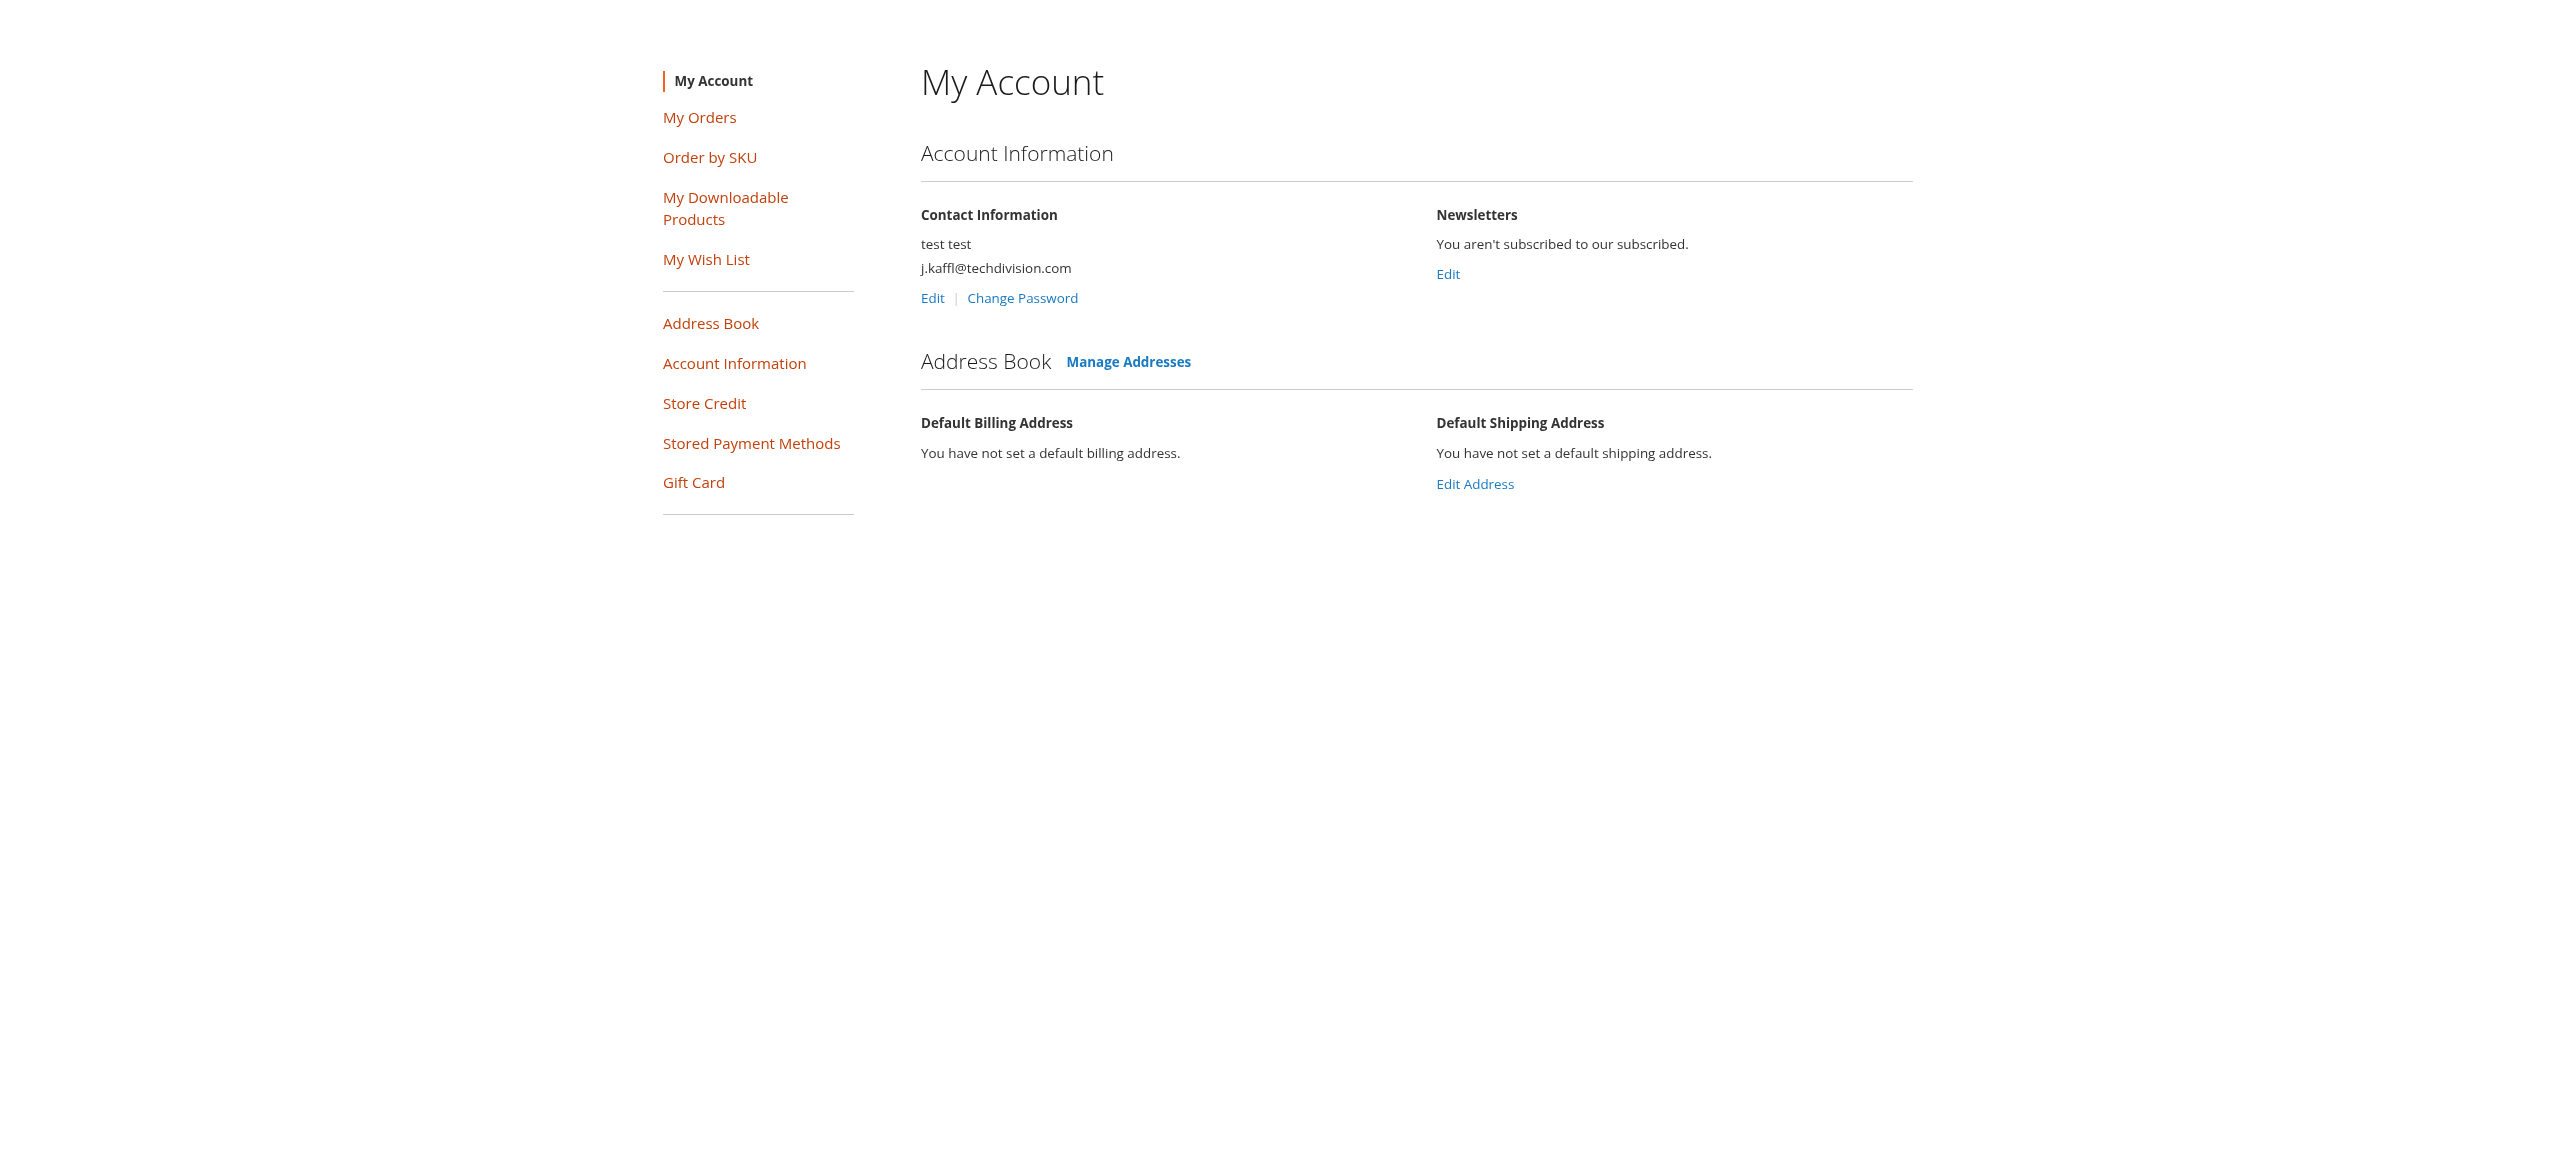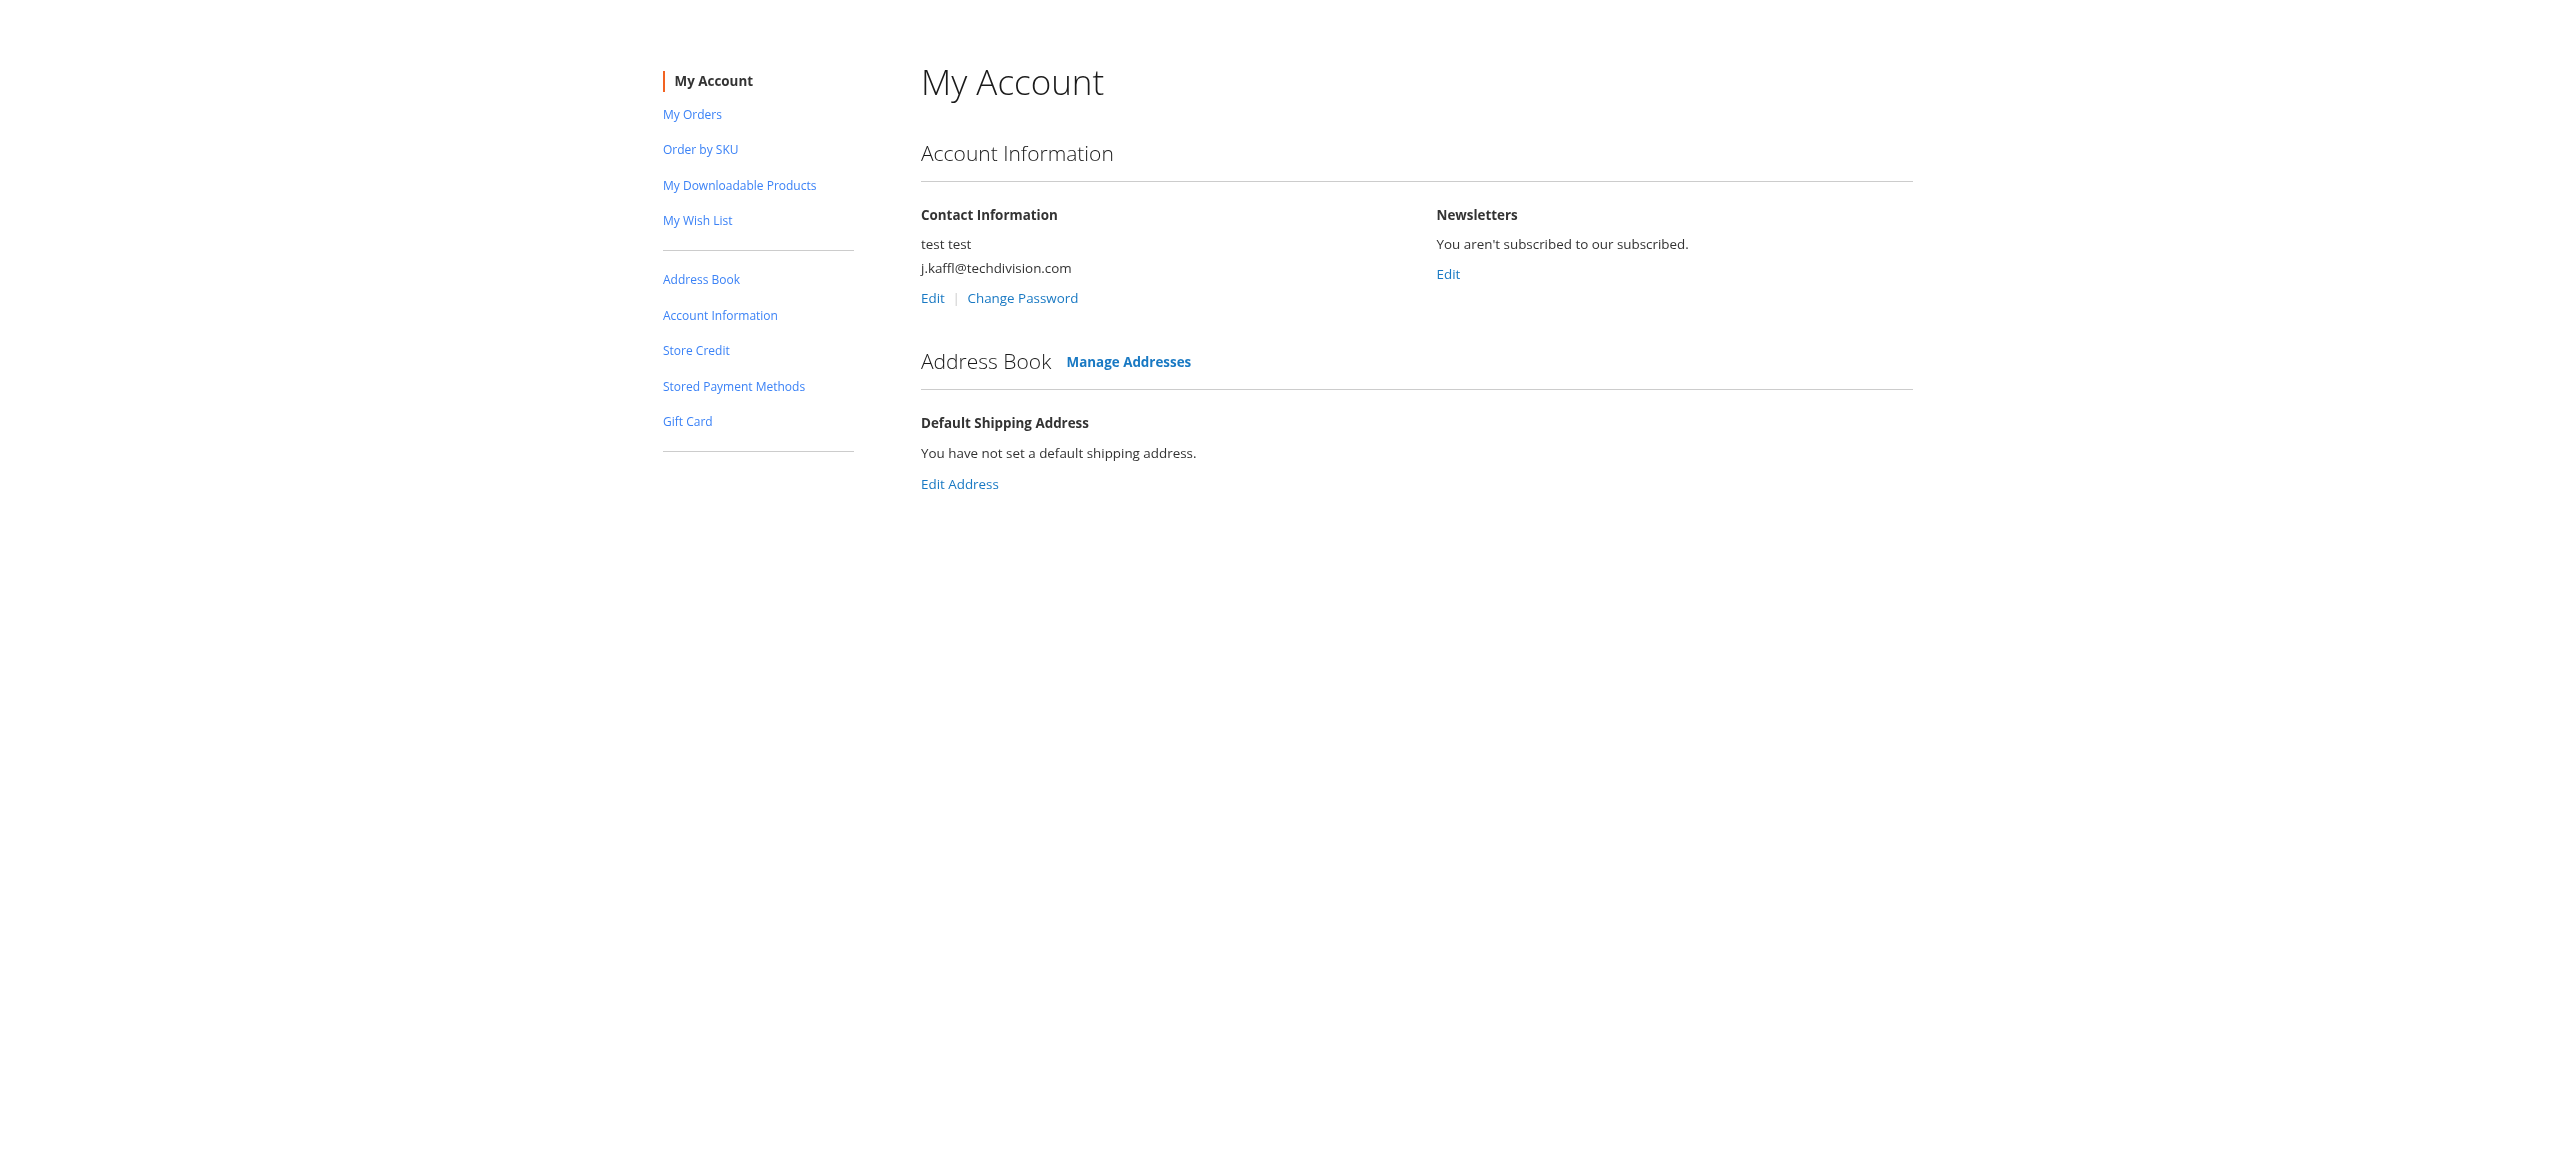--- a/index.html
+++ b/index.html
@@ -52,25 +52,25 @@
 
     .sidebar-item-active {
       font-weight: 700;
       color: #333333;
       border-left: 2.9px solid #f26322;
       padding-left: 9.6px;
       display: block;
     }
 
     .sidebar-item-link {
-      color: #3b82f6;
+      color: #c2410c;
       text-decoration: none;
       display: block;
       padding: 2.9px 0;
-      font-size: 12px;
+      font-size: 15px;
     }
 
     
     .main-content {
       flex: 1;
       padding-left: 38px;
     }
 
     .page-title {
       font-size: 35px;
@@ -233,20 +233,24 @@
     </section>
 
     <section class="section">
       <h2 class="section-title">
         <span>Address Book</span>
         <a href="#" class="section-title-link">Manage Addresses</a>
       </h2>
 
       <div class="info-grid">
 
+        <div class="info-block">
+          <div class="info-block-title">Default Billing Address</div>
+          <div class="no-data-text">You have not set a default billing address.</div>
+        </div>
 
         <div class="info-block">
           <div class="info-block-title">Default Shipping Address</div>
           <div class="no-data-text">You have not set a default shipping address.</div>
           <div class="info-block-actions">
             <a href="#" class="action-link">Edit Address</a>
           </div>
         </div>
       </div>
     </section>

